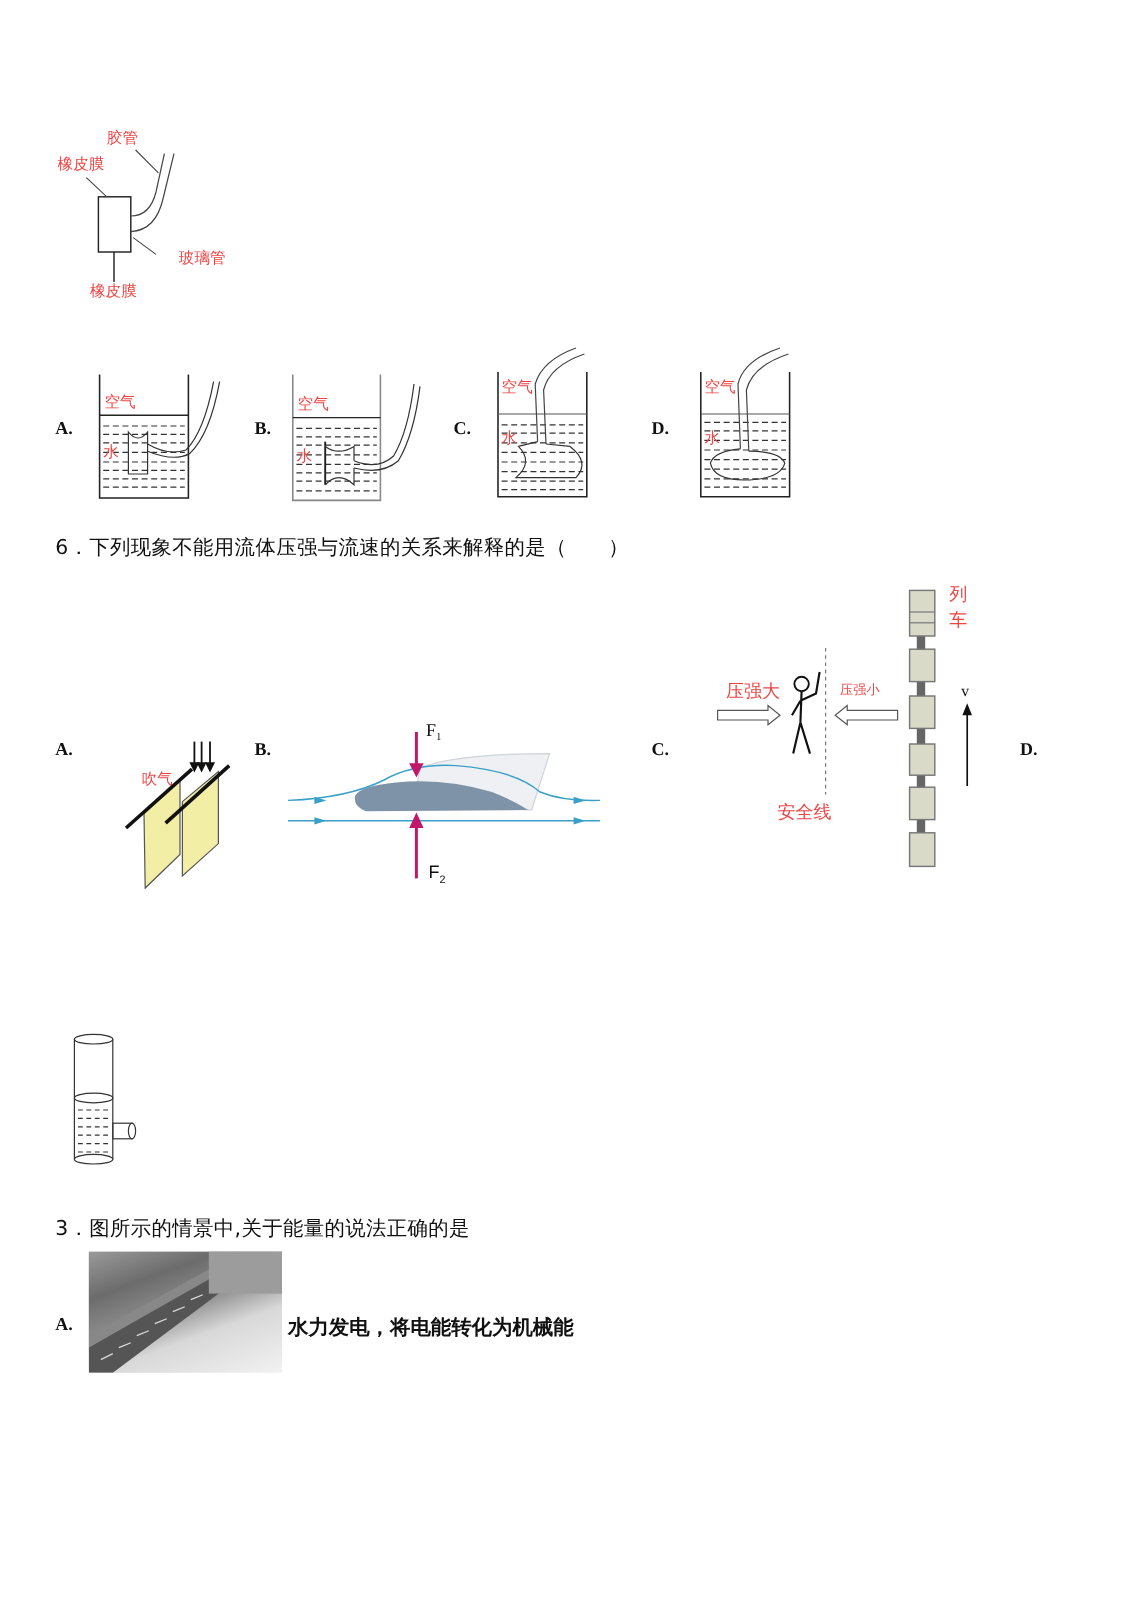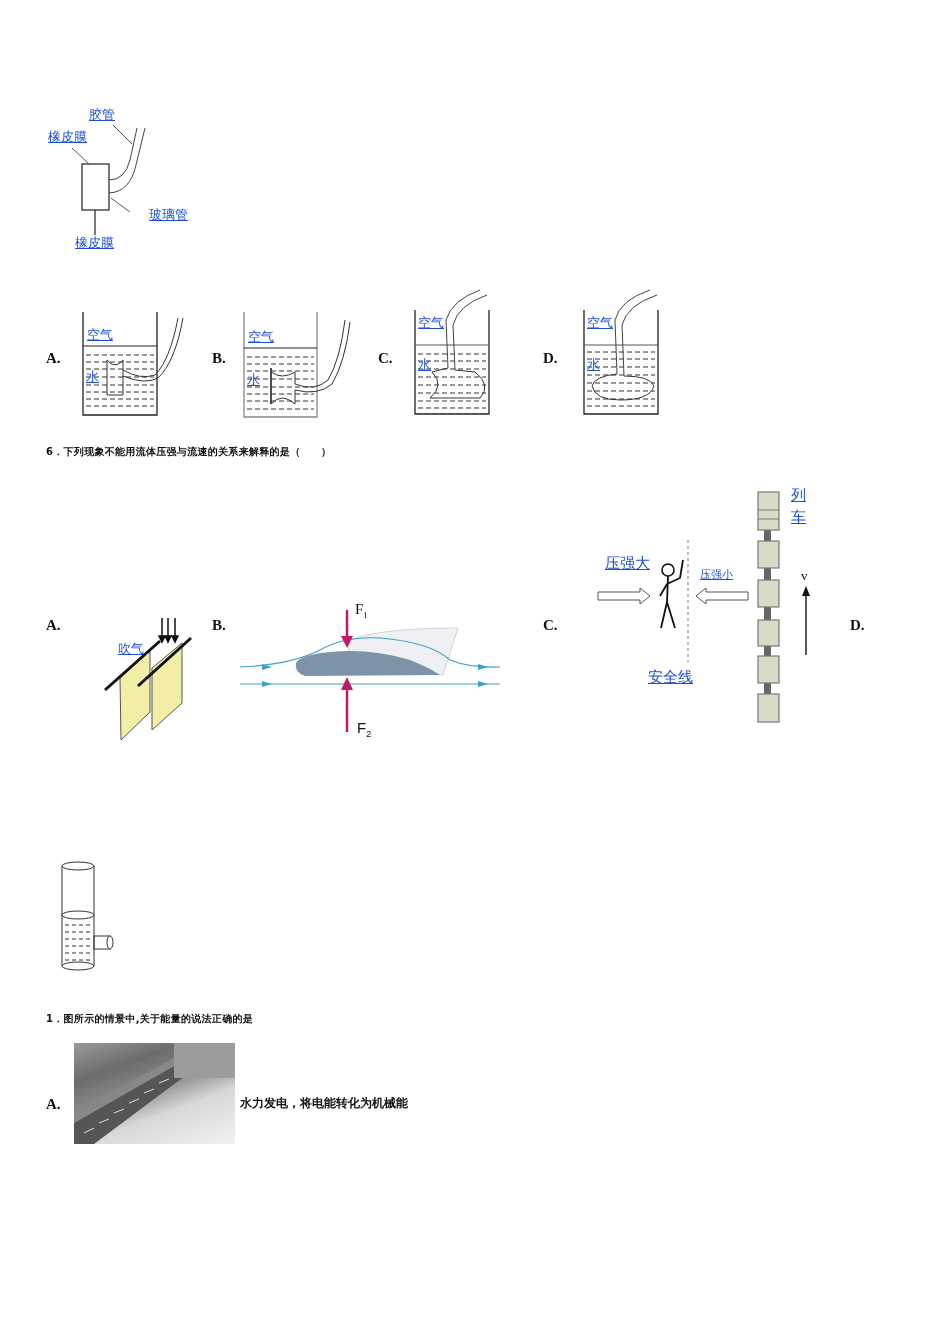--- a/index.html
+++ b/index.html
@@ -1,22 +1,22 @@
 <!DOCTYPE html>
 <html><head>
 <meta charset="utf-8">
 <style>
   html, body { margin:0; padding:0; background:#fff; }
   body { width:950px; height:1344px; position:relative; overflow:hidden;
          font-family:"DejaVu Sans", sans-serif; color:#111; }
   .abs { position:absolute; }
   .opt { position:absolute; font-family:"Liberation Serif", serif; font-weight:bold; font-size:15px; }
-  .qtitle { position:absolute; font-family:"DejaVu Sans", sans-serif; font-weight:bold; font-size:10px; letter-spacing:0.3px; }
-  .lbl { position:absolute; font-family:"DejaVu Sans", sans-serif; font-size:13px; color:#1d4ed8;text-decoration:underline; }
-  .ans { position:absolute; font-family:"DejaVu Sans", sans-serif; font-weight:bold; font-size:12px; }
+  .qtitle { position:absolute; font-family:"DejaVu Sans", sans-serif; font-weight:normal; font-size:17px; letter-spacing:0.3px; }
+  .lbl { position:absolute; font-family:"DejaVu Sans", sans-serif; font-size:13px; color:#ef4444; }
+  .ans { position:absolute; font-family:"DejaVu Sans", sans-serif; font-weight:bold; font-size:17px; }
   svg { position:absolute; overflow:visible; }
   .photo { position:absolute; left:74px; top:1043px; width:161px; height:101px;
            background:linear-gradient(160deg,#9a9a9a 0%,#6c6c6c 25%,#8b8b8b 45%,#d8d8d8 65%,#f2f2f2 100%); overflow:hidden; }
 </style>
 </head>
 <body>
 
 <div>
   <svg width="950" height="260" style="left:0;top:0">
     <rect x="82" y="164" width="27" height="46" fill="none" stroke="#222" stroke-width="1.2"></rect>
@@ -153,21 +153,21 @@
   <polygon points="478,681 488,684 478,687" fill="#3aa0c8"></polygon>
   <line x1="347" y1="610" x2="347" y2="640" stroke="#c2186b" stroke-width="2.5"></line>
   <polygon points="341,636 353,636 347,648" fill="#c2186b"></polygon>
   <line x1="347" y1="686" x2="347" y2="732" stroke="#c2186b" stroke-width="2.5"></line>
   <polygon points="341,690 353,690 347,677" fill="#c2186b"></polygon>
 </svg>
 <span class="abs" style="left:355px;top:601px;font-family:Liberation Serif, serif;font-size:15px"><span>F</span><sub style="font-size:9px">1</sub></span>
 <span class="abs" style="left:357px;top:719px;font-family:Liberation Sans, sans-serif;font-size:15px"><span>F</span><sub style="font-size:9px">2</sub></span>
 
 <span class="opt" style="left:543px;top:617px">C.</span>
-<span class="lbl" style="left:605px;top:554px;font-size:15px">压强大</span>
+<span class="lbl" style="left:605px;top:567px;font-size:15px">压强大</span>
 <span class="lbl" style="left:700px;top:567px;font-size:11px">压强小</span>
 <span class="lbl" style="left:648px;top:668px;font-size:15px">安全线</span>
 <svg width="950" height="760" style="left:0;top:0">
   <line x1="688" y1="540" x2="688" y2="662" stroke="#777" stroke-width="1" stroke-dasharray="3,3"></line>
   <polygon points="598,592 640,592 640,588 650,596 640,604 640,600 598,600" fill="#fff" stroke="#555" stroke-width="1"></polygon>
   <polygon points="748,592 706,592 706,588 696,596 706,604 706,600 748,600" fill="#fff" stroke="#555" stroke-width="1"></polygon>
   <circle cx="668" cy="570" r="6" fill="none" stroke="#111" stroke-width="1.6"></circle>
   <path d="M668 576 L667 602 M667 602 L661 628 M667 602 L675 628 M667 584 L660 596 M667 584 L680 578 L683 560" fill="none" stroke="#111" stroke-width="1.8"></path>
 </svg>
 
@@ -208,21 +208,21 @@
       <line x1="65" y1="932" x2="92" y2="932"></line>
     <line x1="65" y1="939" x2="92" y2="939"></line>
       <line x1="65" y1="946" x2="92" y2="946"></line>
     <line x1="65" y1="953" x2="92" y2="953"></line>
       <line x1="65" y1="960" x2="92" y2="960"></line>
   </g>
   <rect x="94" y="936" width="16" height="13" fill="none" stroke="#333" stroke-width="1"></rect>
   <ellipse cx="110" cy="942.5" rx="3" ry="6.5" fill="#fff" stroke="#333" stroke-width="1"></ellipse>
 </svg>
 
-<div class="qtitle" style="left:46px;top:1012px">1．图所示的情景中,关于能量的说法正确的是</div>
+<div class="qtitle" style="left:46px;top:1012px">3．图所示的情景中,关于能量的说法正确的是</div>
 <span class="opt" style="left:46px;top:1096px">A.</span>
 <div class="photo">
   <svg width="161" height="101" style="left:0;top:0">
     <polygon points="0,80 120,10 135,15 20,101 0,101" fill="#555"></polygon>
     <polygon points="0,70 118,5 125,9 0,80" fill="#888"></polygon>
     <g stroke="#ddd" stroke-width="1">
       <line x1="10" y1="90" x2="20" y2="85"></line>
         <line x1="25" y1="80" x2="35" y2="76"></line>
       <line x1="40" y1="70" x2="50" y2="66"></line>
         <line x1="55" y1="60" x2="65" y2="56"></line>

